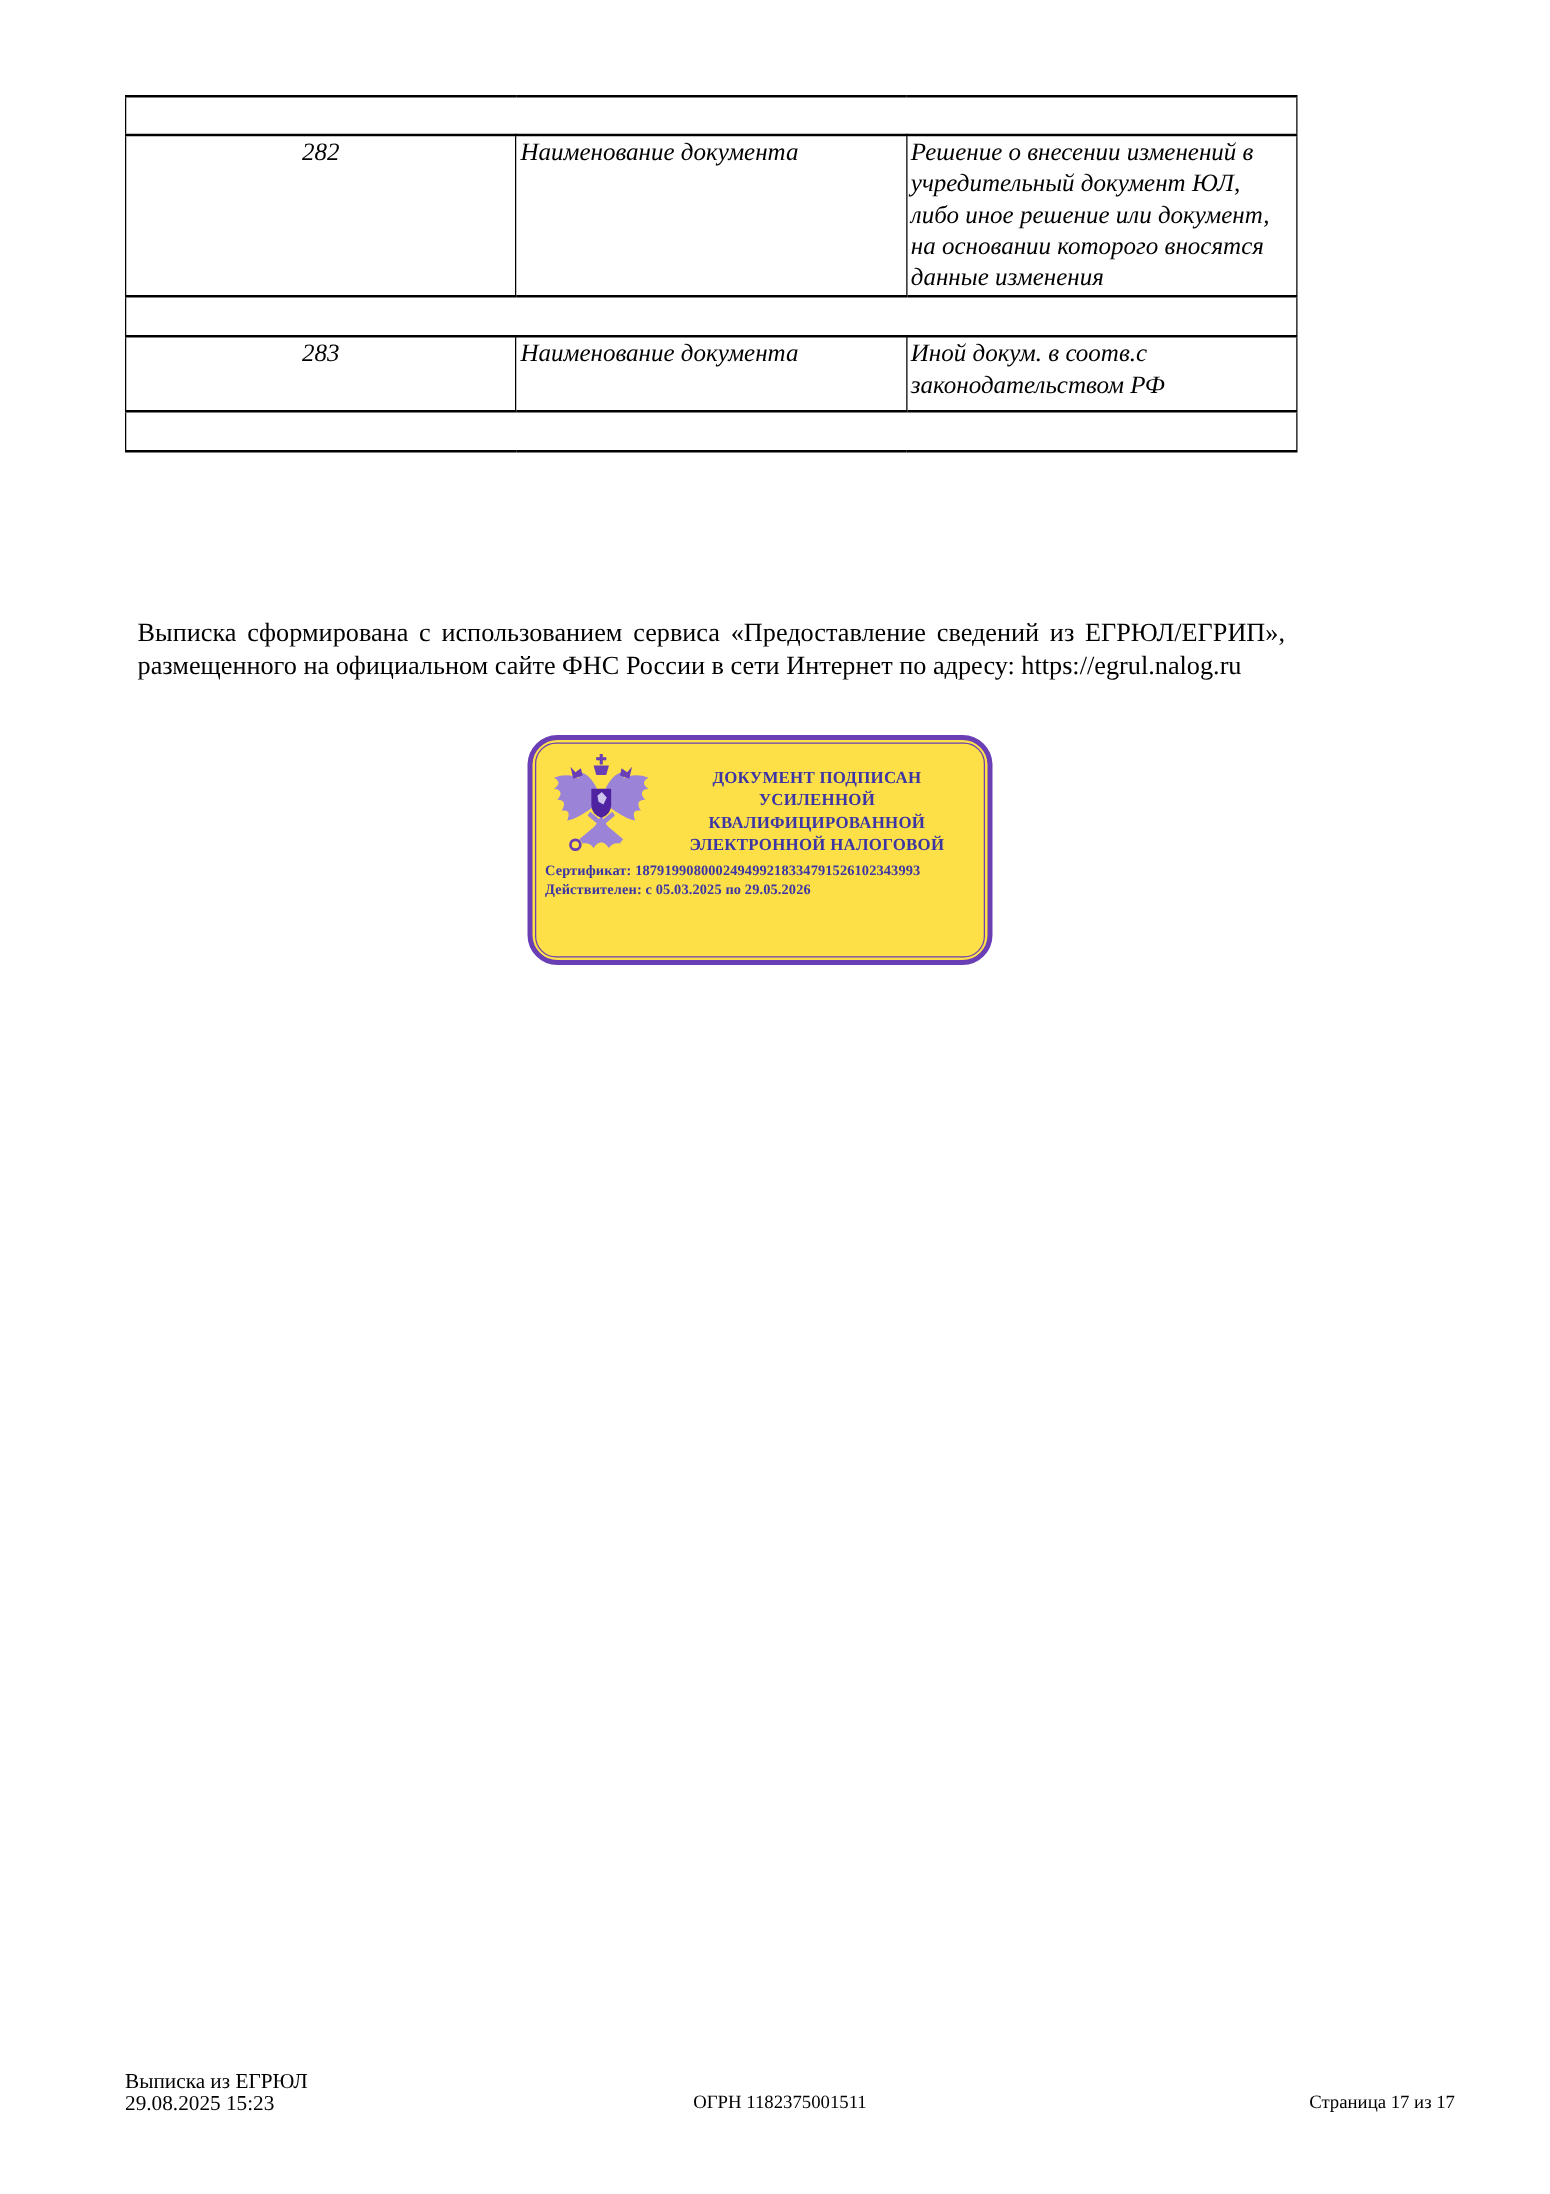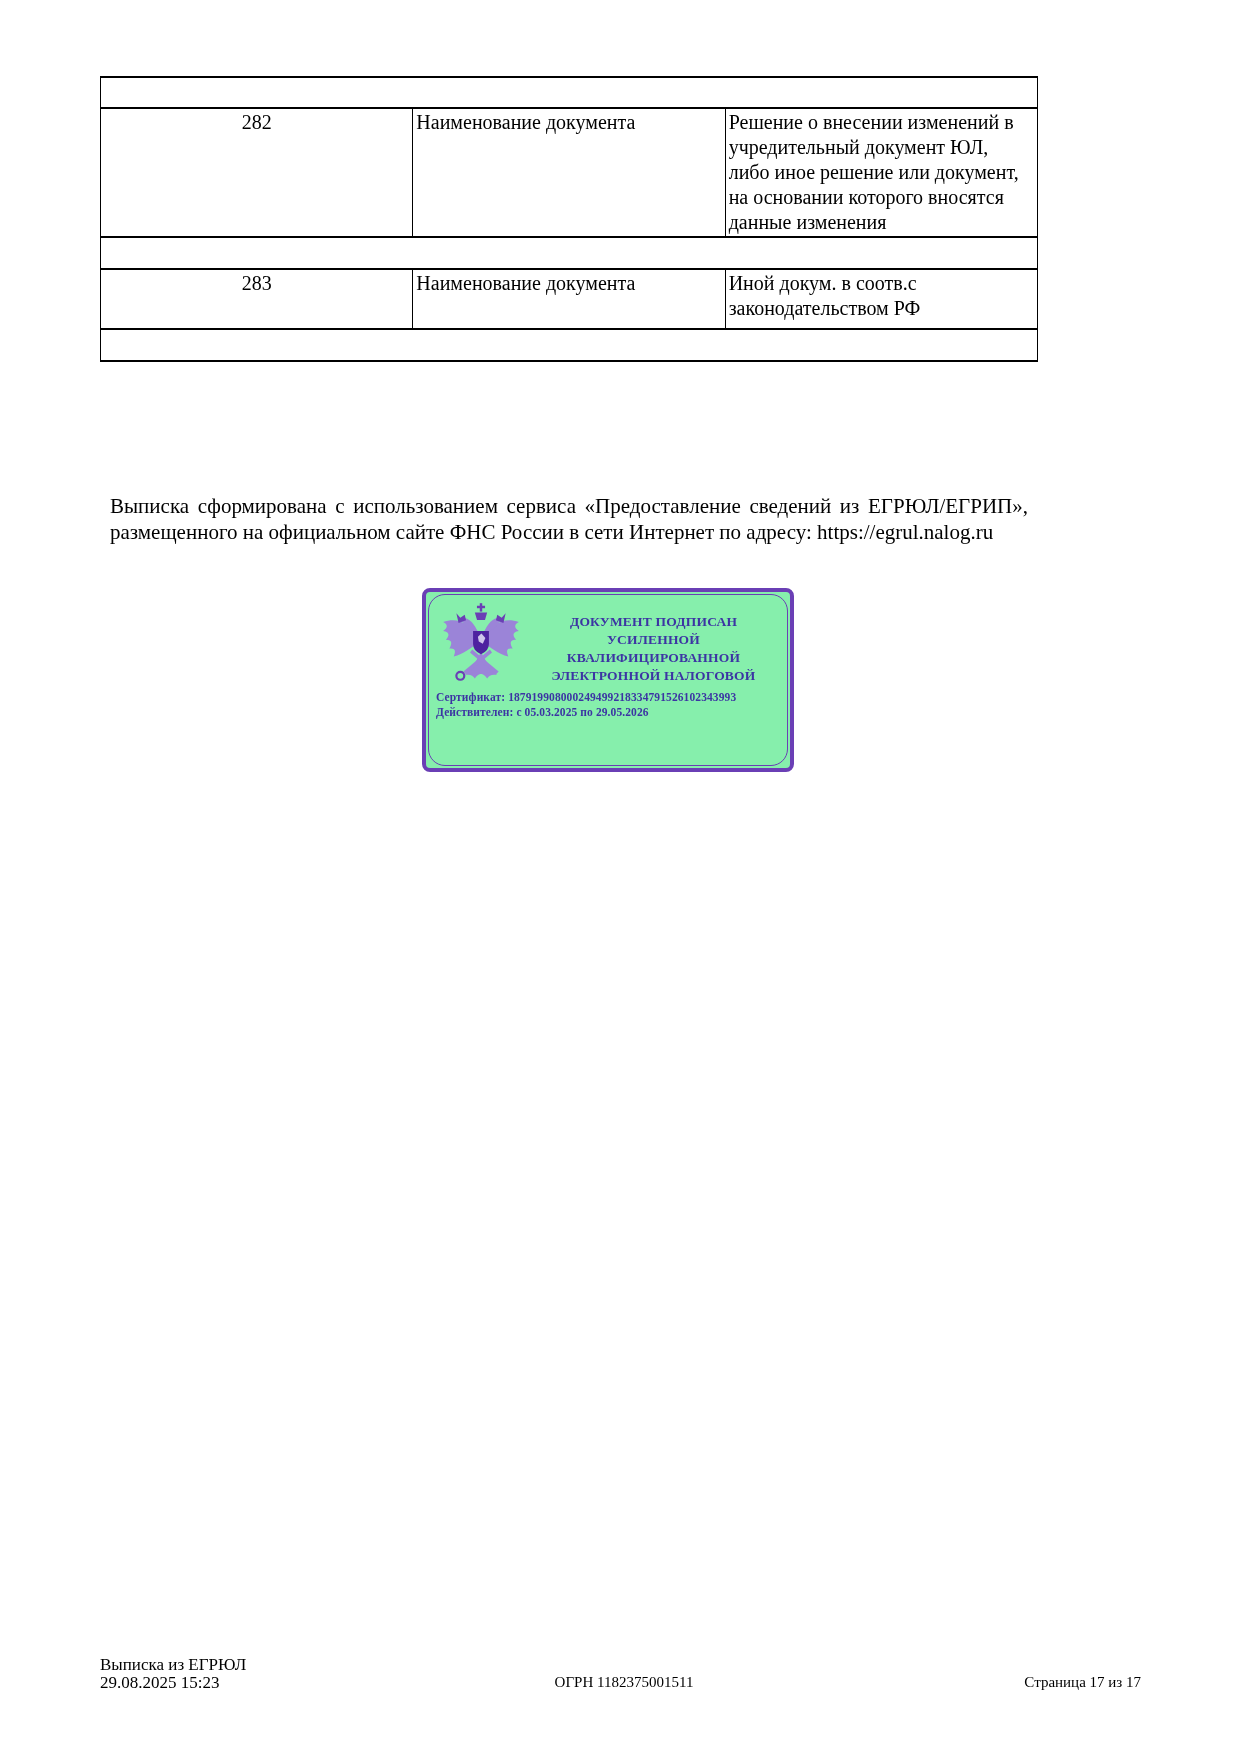--- a/index.html
+++ b/index.html
@@ -6,21 +6,21 @@
   body {
     width:1240px; height:1755px; position:relative;
     font-family:"Liberation Serif","DejaVu Serif",serif;
     color:#000;
   }
 
   
   table.doc-table {
     position:absolute; left:100px; top:76px; width:938px;
     border-collapse:collapse; table-layout:fixed;
-    font-size:20px; line-height:25px;
+    font-size:20px; line-height:25px;font-style:italic;
   }
   table.doc-table td {
     border-top:2px solid #000; border-bottom:2px solid #000;
     border-left:1px solid #000; border-right:1px solid #000;
     vertical-align:top; padding:1px 3px;
     overflow:hidden;
   }
   td.c-num   { width:70px;  text-align:center; }
   td.c-label { width:426px; padding-left:5px; }
   td.c-value { width:434px; padding-left:5px; }
@@ -32,22 +32,22 @@
   
   .intro {
     position:absolute; left:110px; top:473px; width:918px;
     font-size:21px; line-height:25.5px; text-align:justify;
   }
 
   
   .stamp {
     position:absolute; left:422px; top:588px; width:372px; height:184px;
     box-sizing:border-box;
-    border:4px solid #6a3fb5; border-radius:8px;
-    padding:2px; background:#86efac;
+    border:4px solid #6a3fb5; border-radius:24px;
+    padding:2px; background:#fde047;
   }
   .stamp-inner {
     box-sizing:border-box; width:100%; height:100%;
     border:1px solid #6a3fb5; border-radius:17px;
     padding:5px 10px 4px 7px;
     color:#3c35a3;
   }
   .stamp-top { display:flex; }
   .eagle-box { flex:none; width:90px; height:88px; margin:1px 4px 0 0; }
   .stamp-titles {
@@ -64,21 +64,21 @@
   
   .footer-left {
     position:absolute; left:100px; top:1656px;
     font-size:17px; line-height:18px;
   }
   .footer-center {
     position:absolute; left:100px; top:1674px; width:1048px;
     text-align:center; font-size:15px;
   }
   .footer-right {
-    position:absolute; right:99px; top:1674px;
+    position:absolute; right:76px; top:1674px;
     font-size:15px;
   }
 </style>
 </head>
 <body>
 
 <table class="doc-table">
   <tbody>
       <tr class="r-head">
     <td colspan="3"></td>

